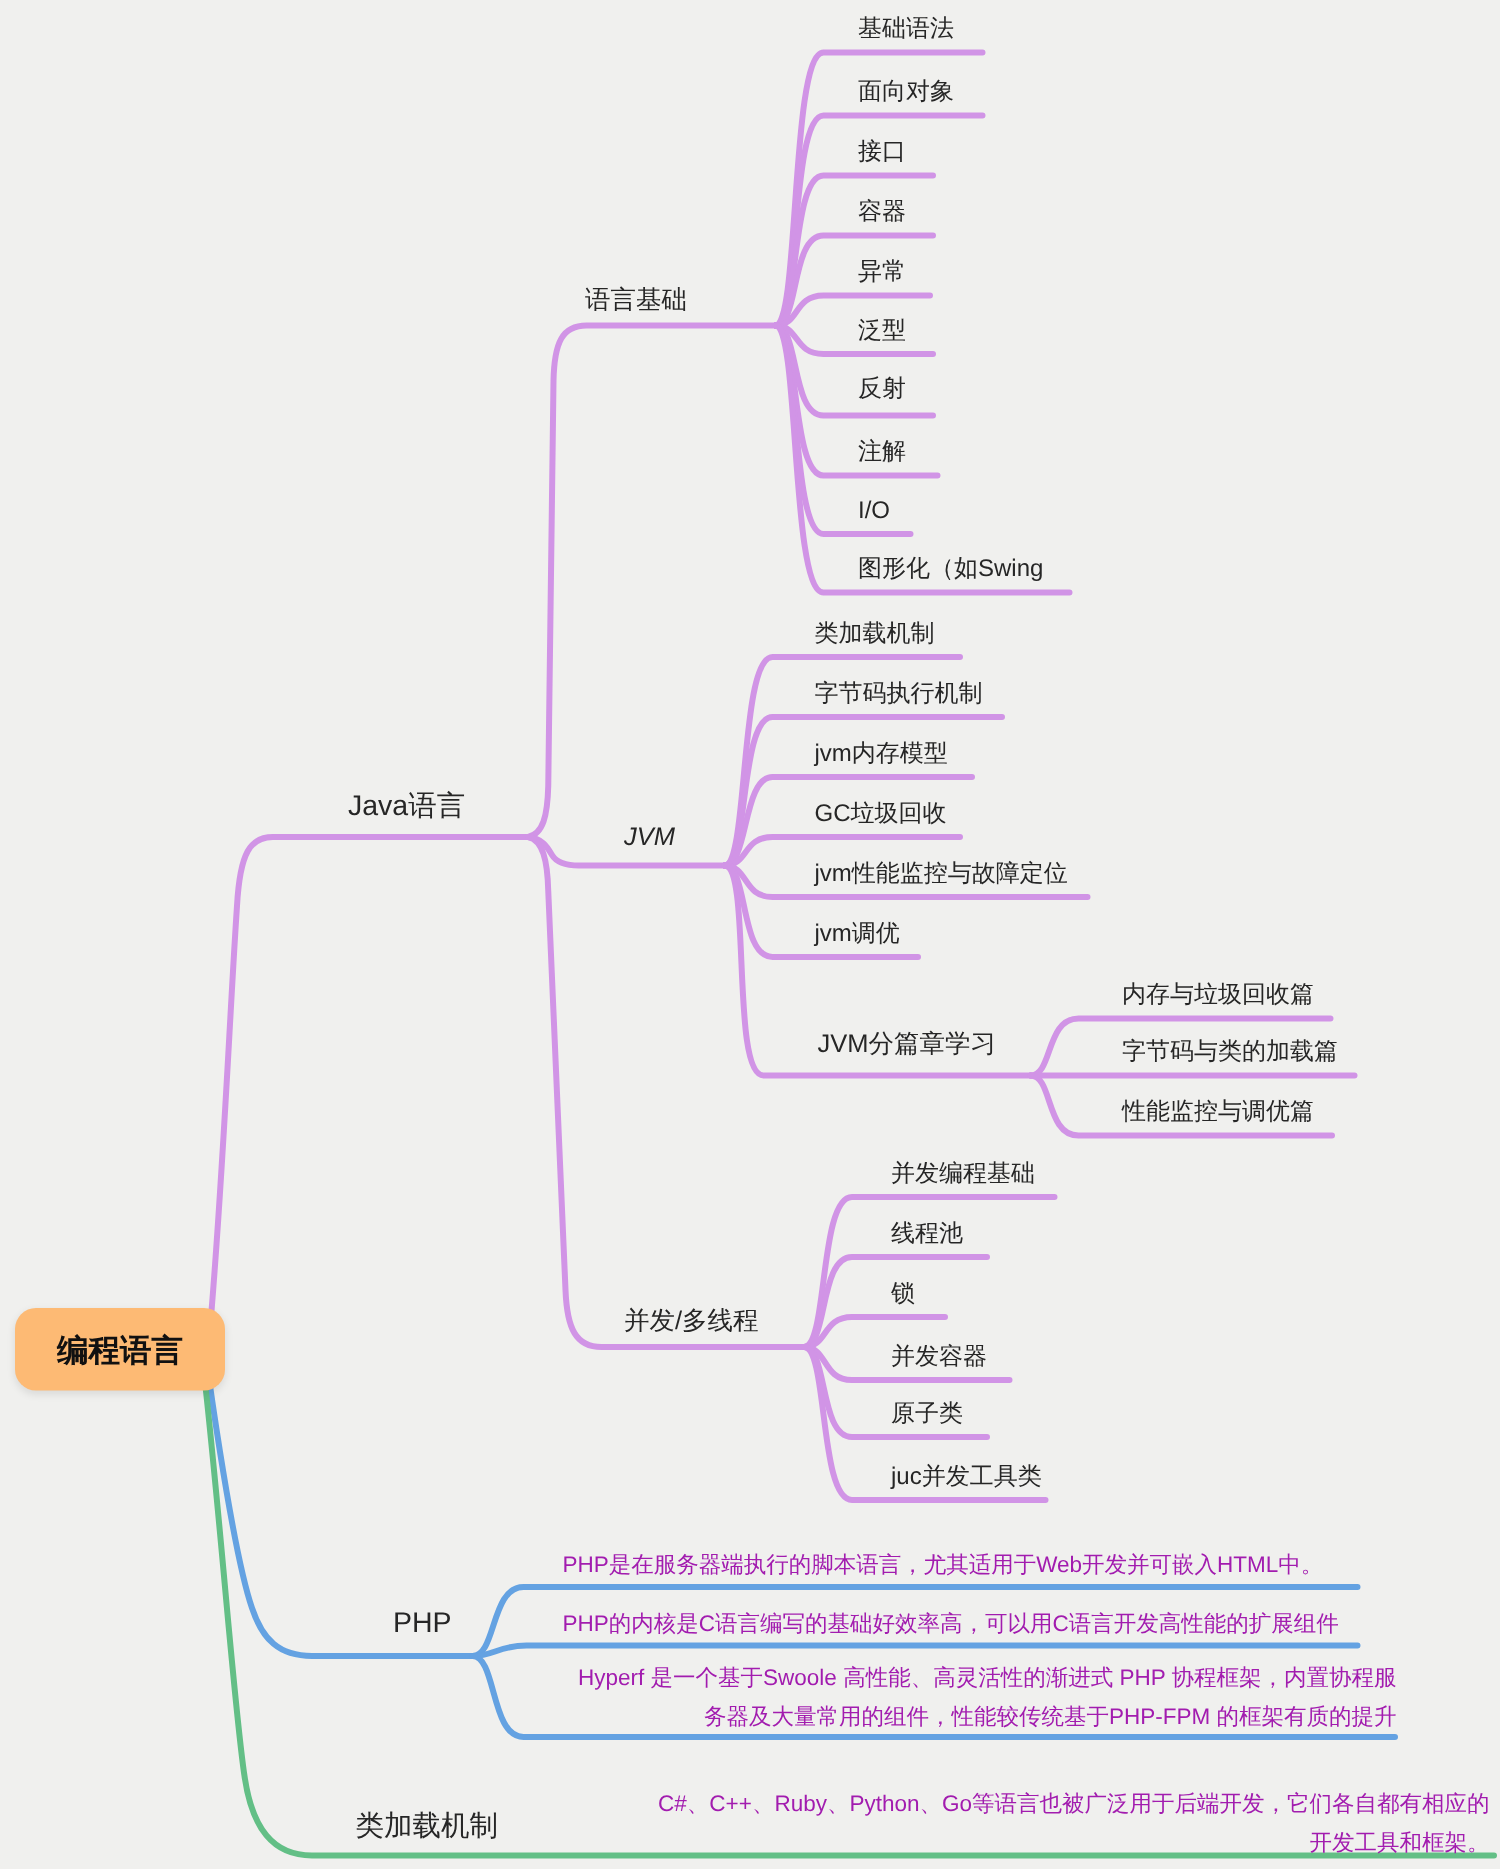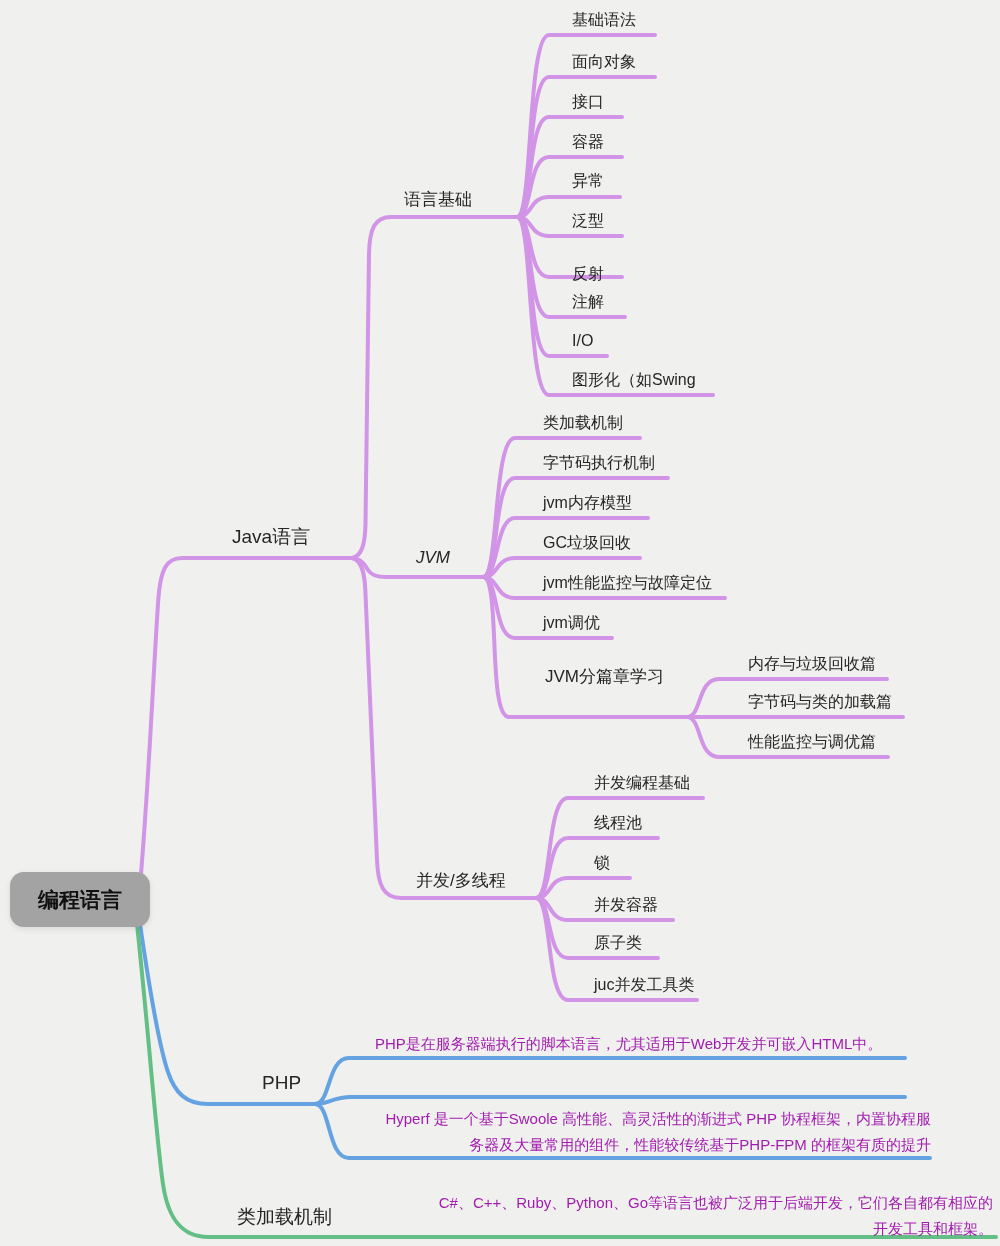--- a/index.html
+++ b/index.html
@@ -1,20 +1,20 @@
 <!DOCTYPE html>
 <html><head>
 <meta charset="utf-8">
 <style>
   html,body{margin:0;padding:0;}
   body{font-family:"Liberation Sans",sans-serif;background:#f0f0ee;}
   .canvas{position:relative;width:1000px;height:1246px;background:#f0f0ee;overflow:hidden;}
   .canvas svg{position:absolute;left:0;top:0;}
   .lbl{position:absolute;white-space:nowrap;color:#262626;}
-  .root{position:absolute;left:10px;top:872px;width:140px;height:55px;background:#a3a3a3;
+  .root{position:absolute;left:10px;top:872px;width:140px;height:55px;background:#fdba74;
         border-radius:14px;box-shadow:0 2px 6px rgba(0,0,0,0.10);display:flex;
         align-items:center;justify-content:center;font-size:21px;font-weight:bold;color:#111;}
   .l1{font-size:19px;}
   .l2{font-size:17px;}
   .leaf{font-size:16px;line-height:24px;}
   .note{position:absolute;font-size:15px;line-height:26px;color:#a21caf;word-break:break-all;text-align:right;}
 </style>
 </head>
 <body>
 
@@ -61,53 +61,54 @@
     </g>
     <g fill="none" stroke-width="4" stroke-linecap="round" stroke="#63bf86">
       <path d="M135,906 C147,1012 156,1138 163,1184 C168,1219 182,1237 208,1237 L996,1237"></path>
     </g>
   </svg>
 
   <div class="root">编程语言</div>
 
   <div class="lbl l1" style="left:232px;top:524px;">Java语言</div>
 
-  <div class="lbl l2" style="left:404px;top:188px;">语言基础</div>
+  <div class="lbl l2" style="left:390px;top:188px;">语言基础</div>
   <div class="lbl leaf" style="left:572px;top:8px;">基础语法</div>
   <div class="lbl leaf" style="left:572px;top:50px;">面向对象</div>
   <div class="lbl leaf" style="left:572px;top:90px;">接口</div>
   <div class="lbl leaf" style="left:572px;top:130px;">容器</div>
   <div class="lbl leaf" style="left:572px;top:170px;font-family:Liberation Mono, monospace;">异常</div>
   <div class="lbl leaf" style="left:572px;top:209px;">泛型</div>
-  <div class="lbl leaf" style="left:572px;top:262px;">反射</div>
+  <div class="lbl leaf" style="left:572px;top:248px;">反射</div>
   <div class="lbl leaf" style="left:572px;top:290px;">注解</div>
   <div class="lbl leaf" style="left:572px;top:329px;">I/O</div>
   <div class="lbl leaf" style="left:572px;top:368px;">图形化（如Swing</div>
 
   <div class="lbl l2" style="left:416px;top:548px;font-style:italic;">JVM</div>
   <div class="lbl leaf" style="left:543px;top:411px;">类加载机制</div>
   <div class="lbl leaf" style="left:543px;top:451px;">字节码执行机制</div>
   <div class="lbl leaf" style="left:543px;top:491px;">jvm内存模型</div>
   <div class="lbl leaf" style="left:543px;top:531px;">GC垃圾回收</div>
   <div class="lbl leaf" style="left:543px;top:571px;">jvm性能监控与故障定位</div>
   <div class="lbl leaf" style="left:543px;top:611px;">jvm调优</div>
 
-  <div class="lbl l2" style="left:545px;top:665px;">JVM分篇章学习</div>
+  <div class="lbl l2" style="left:545px;top:684px;">JVM分篇章学习</div>
   <div class="lbl leaf" style="left:748px;top:652px;">内存与垃圾回收篇</div>
   <div class="lbl leaf" style="left:748px;top:690px;">字节码与类的加载篇</div>
   <div class="lbl leaf" style="left:748px;top:730px;">性能监控与调优篇</div>
 
   <div class="lbl l2" style="left:416px;top:869px;">并发/多线程</div>
   <div class="lbl leaf" style="left:594px;top:771px;">并发编程基础</div>
   <div class="lbl leaf" style="left:594px;top:811px;">线程池</div>
   <div class="lbl leaf" style="left:594px;top:851px;">锁</div>
   <div class="lbl leaf" style="left:594px;top:893px;">并发容器</div>
   <div class="lbl leaf" style="left:594px;top:931px;">原子类</div>
   <div class="lbl leaf" style="left:594px;top:973px;">juc并发工具类</div>
 
   <div class="lbl l1" style="left:234px;top:1072px;margin-left:28px;">PHP</div>
   <div class="note" style="left:375px;top:1031px;white-space:nowrap;">PHP是在服务器端执行的脚本语言，尤其适用于Web开发并可嵌入HTML中。</div>
+  <div class="note" style="left:375px;top:1070px;white-space:nowrap;">PHP的内核是C语言编写的基础好效率高，可以用C语言开发高性能的扩展组件</div>
   <div class="note" style="left:375px;top:1106px;width:556px;">Hyperf 是一个基于Swoole 高性能、高灵活性的渐进式 PHP 协程框架，内置协程服务器及大量常用的组件，性能较传统基于PHP-FPM 的框架有质的提升</div>
 
   <div class="lbl l1" style="left:237px;top:1204px;">类加载机制</div>
   <div class="note" style="left:437px;top:1190px;width:556px;">C#、C++、Ruby、Python、Go等语言也被广泛用于后端开发，它们各自都有相应的开发工具和框架。</div>
 
 </div>
 
 </body></html>

